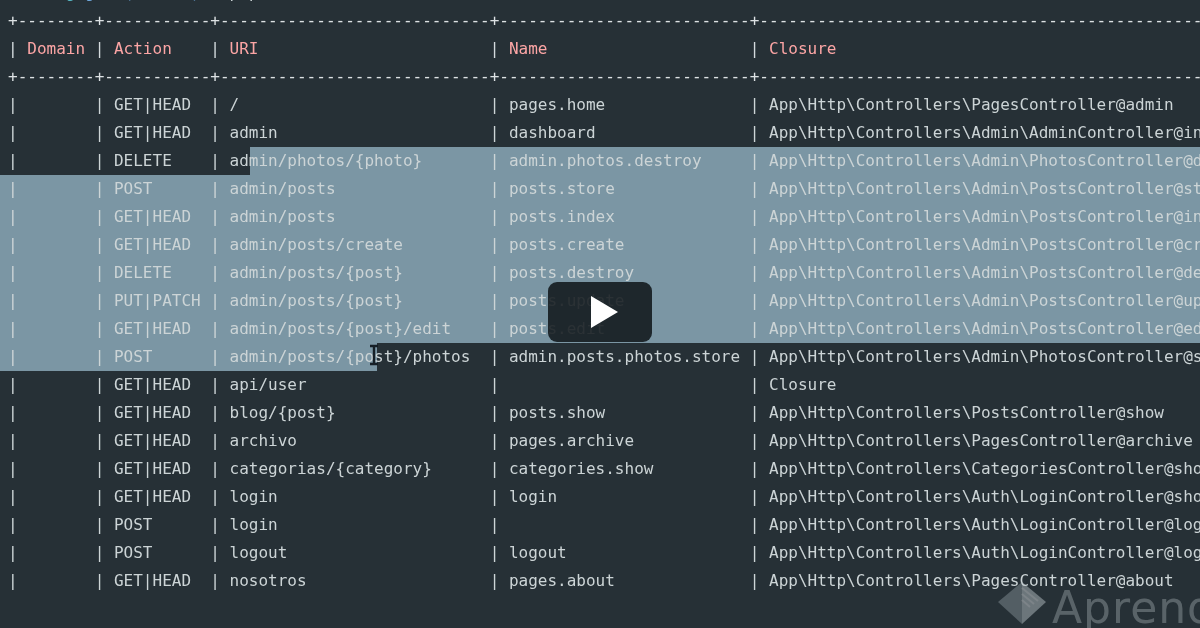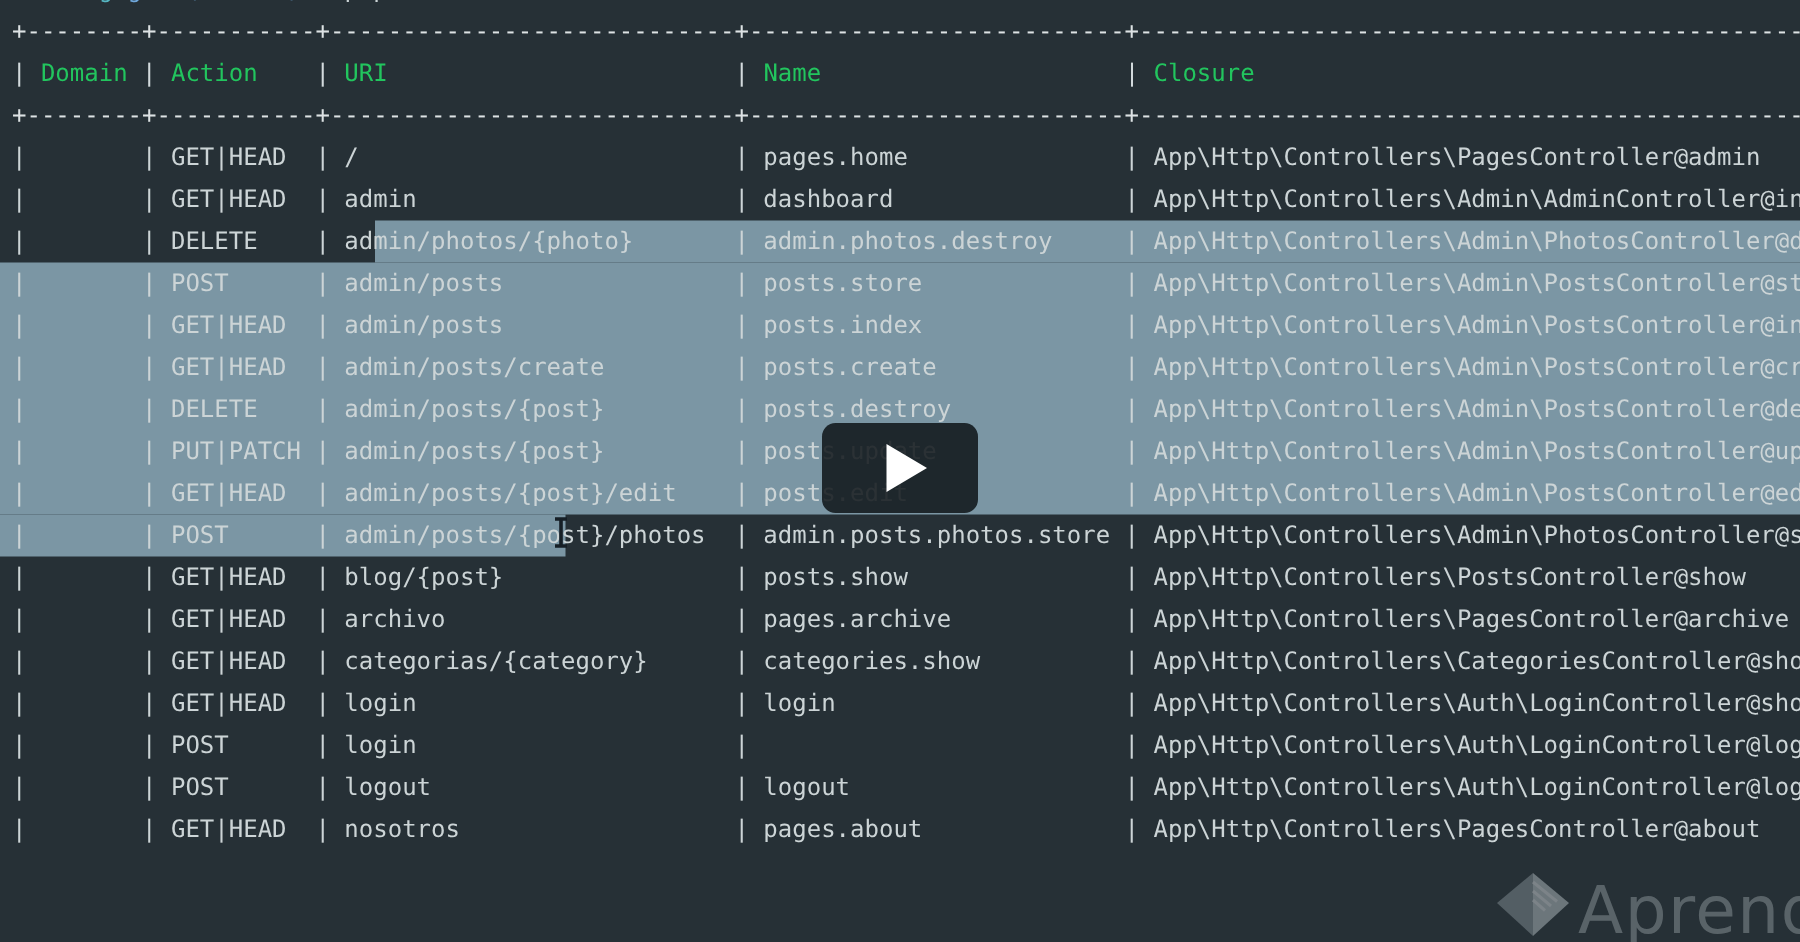--- a/index.html
+++ b/index.html
@@ -10,21 +10,21 @@
     background:#263036;
     font-family:"DejaVu Sans Mono","Liberation Mono",monospace;
     font-size:16px;
     color:#ccd4d6;
   }
   .sel-layer{position:absolute;inset:0;z-index:0;}
   .sel-rect{position:absolute;background:#7b96a4;}
   .terminal{position:absolute;inset:0;z-index:1;padding-left:8px;}
   .line{white-space:pre;height:28px;line-height:28px;overflow:hidden;}
   .prompt-line{margin-top:-21px;}
-  .hdr{color:#22c55e;margin-top:32px;}
+  .hdr{color:#fca5a5;margin-top:32px;}
   .pipe{color:#d3dadd;}
   .border-line{color:#dde2e4;letter-spacing:0;}
   .p-arrow{color:#98c379;}
   .p-dir{color:#56b6c2;}
   .p-git{color:#6fa8dc;}
   .p-branch{color:#e06c75;}
   .p-dirty{color:#e5c07b;}
   .p-cmd{color:#ccd4d6;}
   .cursor{position:absolute;left:368px;top:344px;z-index:3;width:12px;height:22px;}
   .play-btn{
@@ -69,20 +69,21 @@
         <div class="line">|        | GET|HEAD  | /                          | pages.home               | App\Http\Controllers\PagesController@admin</div>
         <div class="line">|        | GET|HEAD  | admin                      | dashboard                | App\Http\Controllers\Admin\AdminController@index</div>
         <div class="line">|        | DELETE    | admin/photos/{photo}       | admin.photos.destroy     | App\Http\Controllers\Admin\PhotosController@destroy</div>
         <div class="line">|        | POST      | admin/posts                | posts.store              | App\Http\Controllers\Admin\PostsController@store</div>
         <div class="line">|        | GET|HEAD  | admin/posts                | posts.index              | App\Http\Controllers\Admin\PostsController@index</div>
         <div class="line">|        | GET|HEAD  | admin/posts/create         | posts.create             | App\Http\Controllers\Admin\PostsController@create</div>
         <div class="line">|        | DELETE    | admin/posts/{post}         | posts.destroy            | App\Http\Controllers\Admin\PostsController@destroy</div>
         <div class="line">|        | PUT|PATCH | admin/posts/{post}         | posts.update             | App\Http\Controllers\Admin\PostsController@update</div>
         <div class="line">|        | GET|HEAD  | admin/posts/{post}/edit    | posts.edit               | App\Http\Controllers\Admin\PostsController@edit</div>
         <div class="line">|        | POST      | admin/posts/{post}/photos  | admin.posts.photos.store | App\Http\Controllers\Admin\PhotosController@store</div>
+        <div class="line">|        | GET|HEAD  | api/user                   |                          | Closure</div>
         <div class="line">|        | GET|HEAD  | blog/{post}                | posts.show               | App\Http\Controllers\PostsController@show</div>
         <div class="line">|        | GET|HEAD  | archivo                    | pages.archive            | App\Http\Controllers\PagesController@archive</div>
         <div class="line">|        | GET|HEAD  | categorias/{category}      | categories.show          | App\Http\Controllers\CategoriesController@show</div>
         <div class="line">|        | GET|HEAD  | login                      | login                    | App\Http\Controllers\Auth\LoginController@showLoginForm</div>
         <div class="line">|        | POST      | login                      |                          | App\Http\Controllers\Auth\LoginController@login</div>
         <div class="line">|        | POST      | logout                     | logout                   | App\Http\Controllers\Auth\LoginController@logout</div>
         <div class="line">|        | GET|HEAD  | nosotros                   | pages.about              | App\Http\Controllers\PagesController@about</div>
       </div>
   </div>
 

